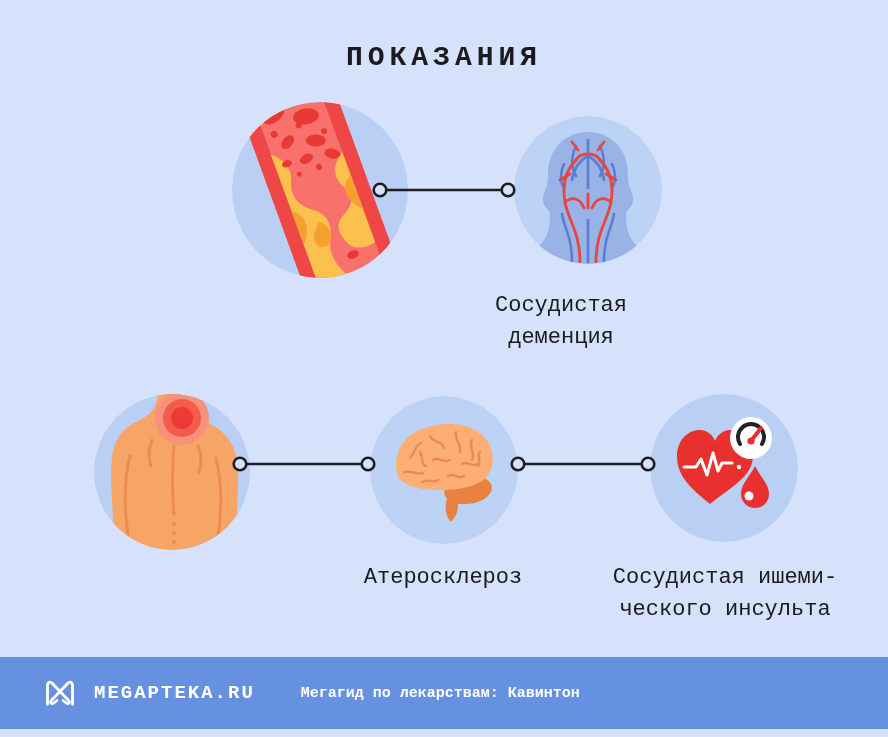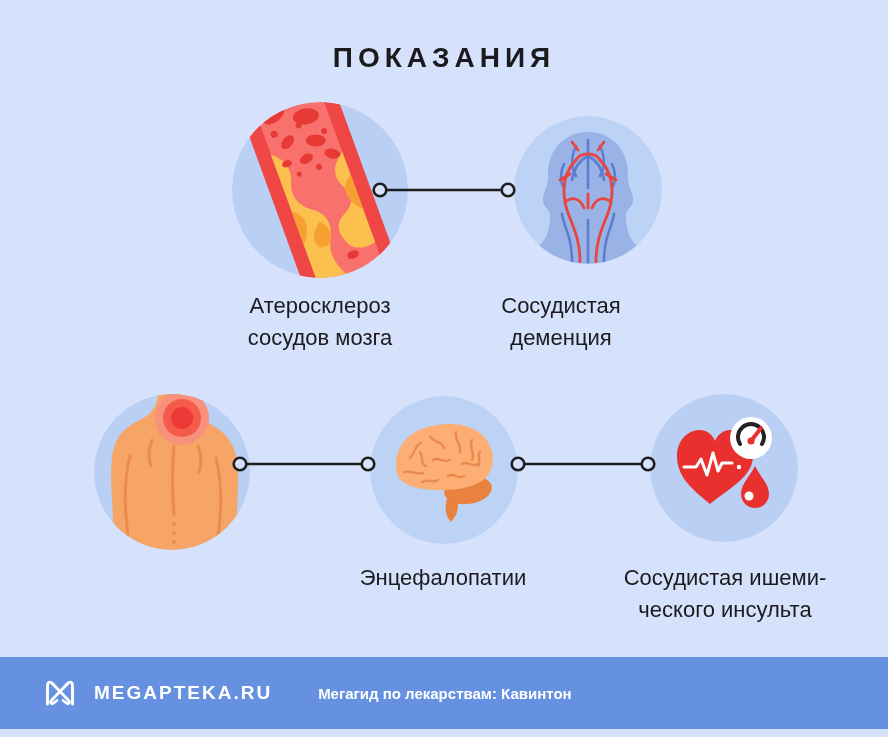--- a/index.html
+++ b/index.html
@@ -4,21 +4,21 @@
 <style>
   * { margin:0; padding:0; box-sizing:border-box; }
   html,body { width:888px; height:737px; }
   body {
     font-family: "Liberation Sans", "DejaVu Sans", sans-serif;
     background:#d6e1fc;
     position:relative;
     overflow:hidden;
     color:#1b1b1d;
   }
-  .stage { position:absolute; inset:0; }
+  .stage { position:absolute; inset:0;font-family:Liberation Mono, monospace; }
 
   .title {
     position:absolute; top:42px; left:0; width:888px;
     text-align:center;
     font-size:28px; font-weight:800; letter-spacing:5px;
     color:#1b1b1d;
   }
 
   .circle {
     position:absolute; border-radius:50%;
@@ -157,22 +157,20 @@
   </div>
 
   <div class="connector k1">
     <svg viewBox="0 0 144 18">
       <line x1="14" y1="9" x2="130" y2="9" stroke="#1e1e1e" stroke-width="2.6"></line>
       <circle cx="8" cy="9" r="6.3" fill="#d6e1fc" stroke="#1e1e1e" stroke-width="2.6"></circle>
       <circle cx="136" cy="9" r="6.3" fill="#d6e1fc" stroke="#1e1e1e" stroke-width="2.6"></circle>
     </svg>
   </div>
 
-  <div class="label l1">Атеросклероз
-сосудов мозга</div>
   <div class="label l2">Сосудистая
 деменция</div>
 
   <div class="circle c3">
     <svg viewBox="0 0 156 156">
       <defs>
           <clipPath id="clipB">
             <circle cx="78" cy="78" r="78"></circle>
           </clipPath>
         </defs>
@@ -248,21 +246,21 @@
     </svg>
   </div>
   <div class="connector k3">
     <svg viewBox="0 0 146 18">
       <line x1="14" y1="9" x2="132" y2="9" stroke="#1e1e1e" stroke-width="2.6"></line>
       <circle cx="8" cy="9" r="6.3" fill="#d6e1fc" stroke="#1e1e1e" stroke-width="2.6"></circle>
       <circle cx="138" cy="9" r="6.3" fill="#d6e1fc" stroke="#1e1e1e" stroke-width="2.6"></circle>
     </svg>
   </div>
 
-  <div class="label l4">Энцефалопатии</div>
+  <div class="label l4">Атеросклероз</div>
   <div class="label l5">Сосудистая ишеми-
 ческого инсульта</div>
 
   <div class="footer">
     <span class="logo">
       <svg viewBox="0 0 64 64">
         <g fill="none" stroke="#ffffff" stroke-width="4.6" stroke-linecap="round" stroke-linejoin="round">
           <path d="M12,50 L12,21 C12,14 16,13 20,17 L45,43 C49,47 46,50 42,48 L37,44"></path>
           <path d="M52,50 L52,21 C52,14 48,13 44,17 L19,43 C15,47 18,50 22,48 L27,44"></path>
         </g>

